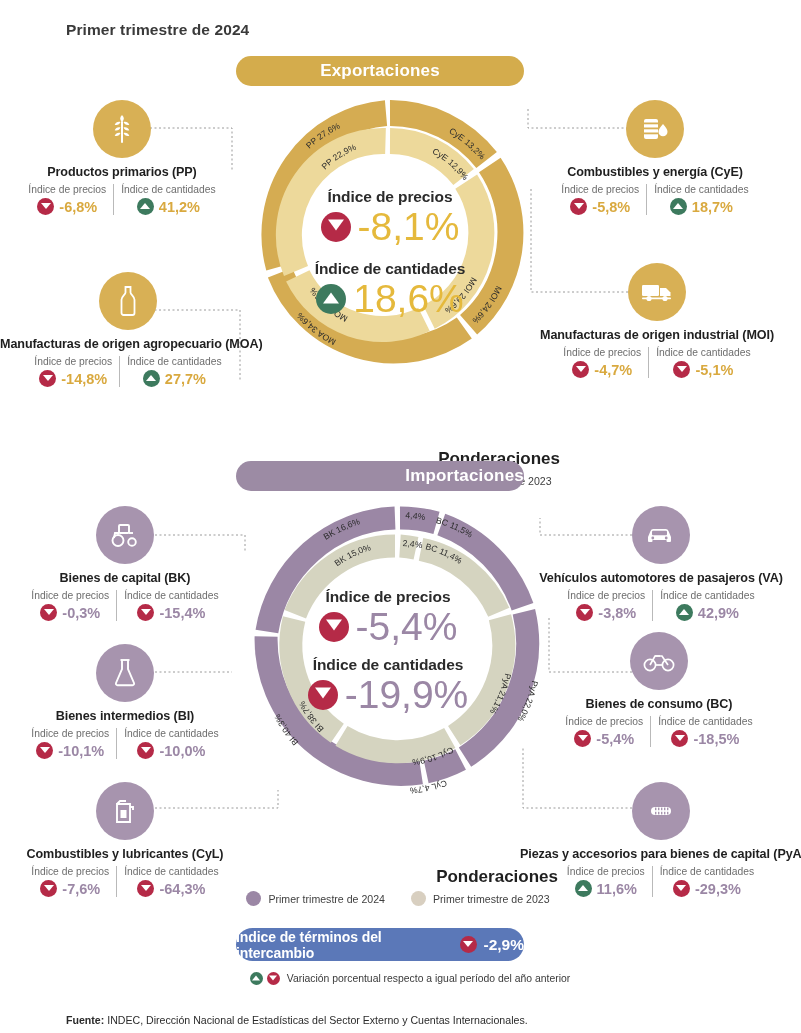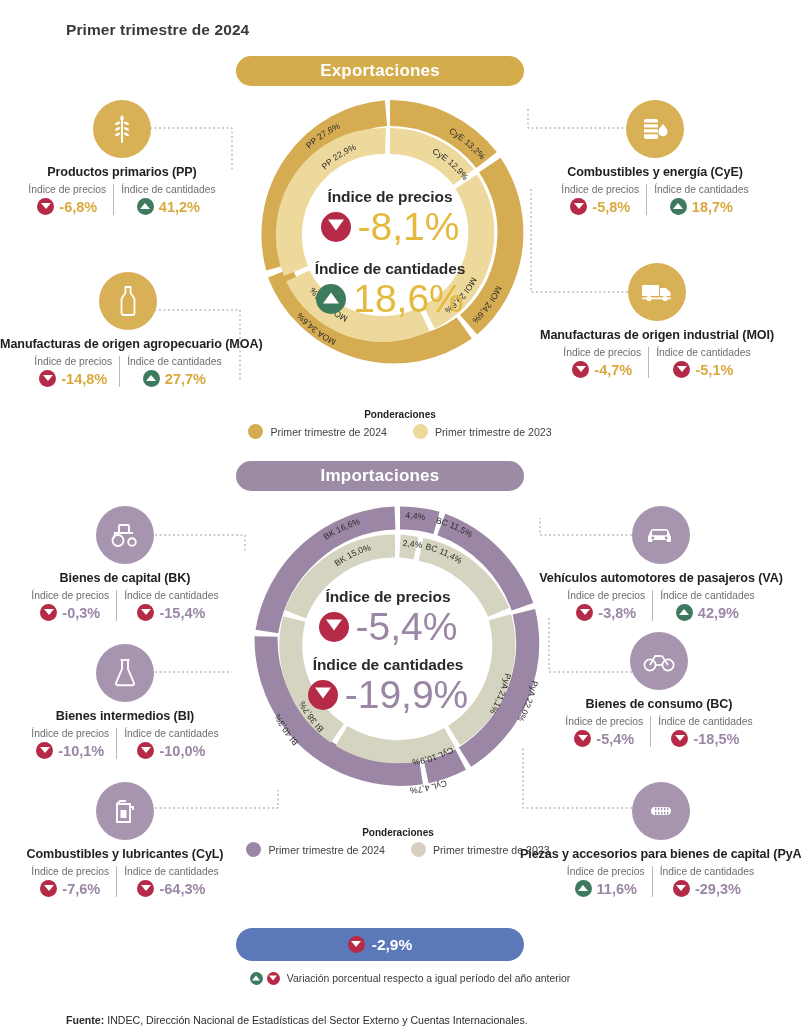--- a/index.html
+++ b/index.html
@@ -21,21 +21,21 @@
   }
 
   
   .banner {
     height: 30px; border-radius: 15px;
     display: flex; align-items: center; justify-content: center;
     color: #ffffff; font-size: 17px; font-weight: bold;
     letter-spacing: .2px;
   }
   .banner-exp { left: 236px; top: 56px; width: 288px; background: #d4ac4c; }
-  .banner-imp { left: 236px; top: 461px; width: 288px; background: #9c8ba4; }
+  .banner-imp { left: 236px; top: 461px; width: 288px; background: #9c8ba4; justify-content: flex-end; }
 
   
   .donut { width: 270px; height: 270px; }
   .donut svg { display: block; }
   .donut-exp { left: 255px; top: 100px; }
   .donut-imp { left: 252px; top: 505px; }
 
   
   .center-block { text-align: center; width: 100%; }
   .center-label {
@@ -124,21 +124,21 @@
   }
   .metric-value { font-size: 14.5px; font-weight: bold; white-space: nowrap; }
   .mv-exp { color: #d9a93f; }
   .mv-imp { color: #9b87a5; }
 
   
   .conn { stroke: #9a9a9a; stroke-width: 1; fill: none; stroke-dasharray: 2 2.5; }
 
   
   .pond-title {
-    text-align: center; font-size: 10px; font-weight: bold; color: #1f1f1f;
+    text-align: right; font-size: 17px; font-weight: bold; color: #1f1f1f; margin-top: 40px;
   }
   .pond-row {
     display: flex; align-items: center; justify-content: center;
     gap: 26px; margin-top: 4px;
   }
   .pond-item { display: flex; align-items: center; gap: 7px; }
   .pond-dot { width: 15px; height: 15px; border-radius: 50%; flex: none; }
   .pond-text { font-size: 10.6px; color: #3f3f3f; white-space: nowrap; }
 
   .pond-exp { left: 240px; top: 409px; width: 320px; }
@@ -704,20 +704,21 @@
         <span class="pond-text">Primer trimestre de 2024</span>
       </div>
       <div class="pond-item">
         <span class="pond-dot" style="background:#d8cfc0"></span>
         <span class="pond-text">Primer trimestre de 2023</span>
       </div>
     </div>
   </div>
 
   <div class="abs tti">
+    <span class="tti-label">Índice de términos del intercambio</span>
     <span class="ind ind-sm ind-down"></span>
     <span class="tti-value">-2,9%</span>
   </div>
 
   <div class="abs foot-note">
     <span class="ind ind-xs ind-up"></span>
     <span class="ind ind-xs ind-down"></span>
     <span class="foot-note-text">Variación porcentual respecto a igual período del año anterior</span>
   </div>
 

